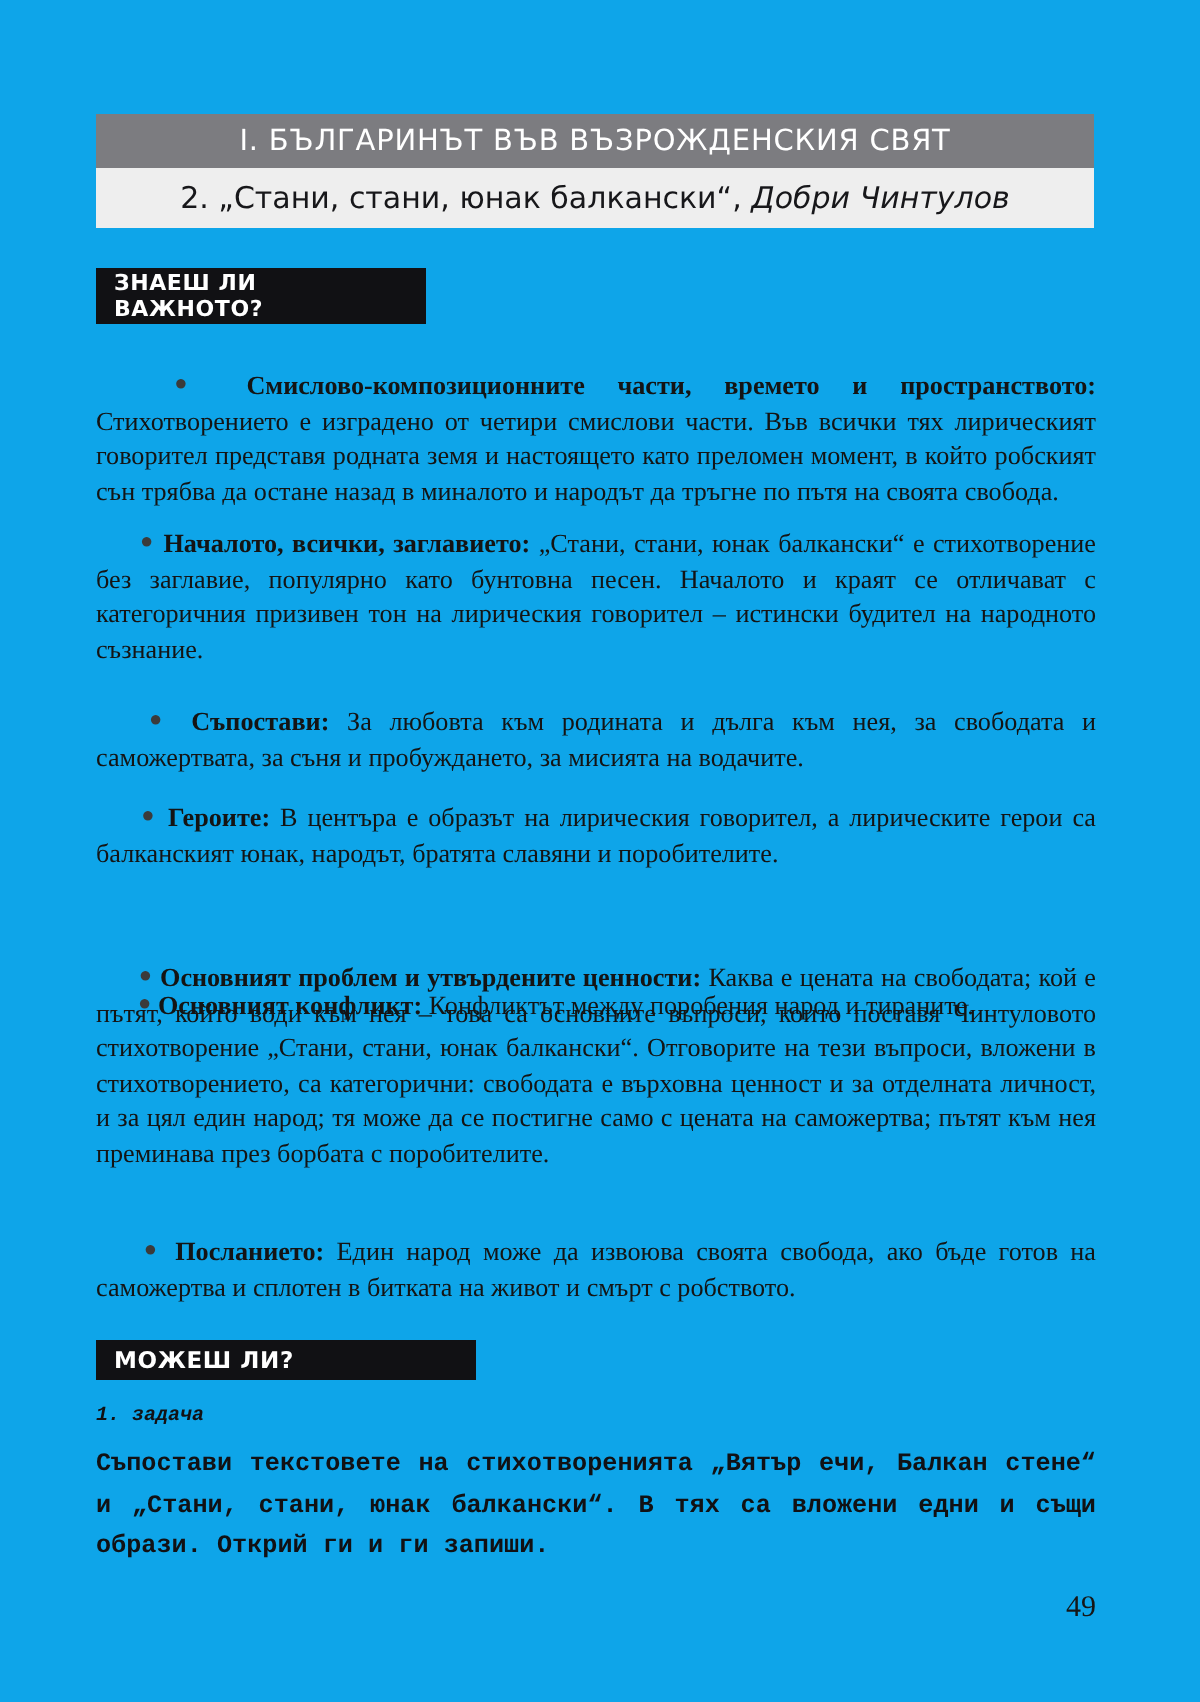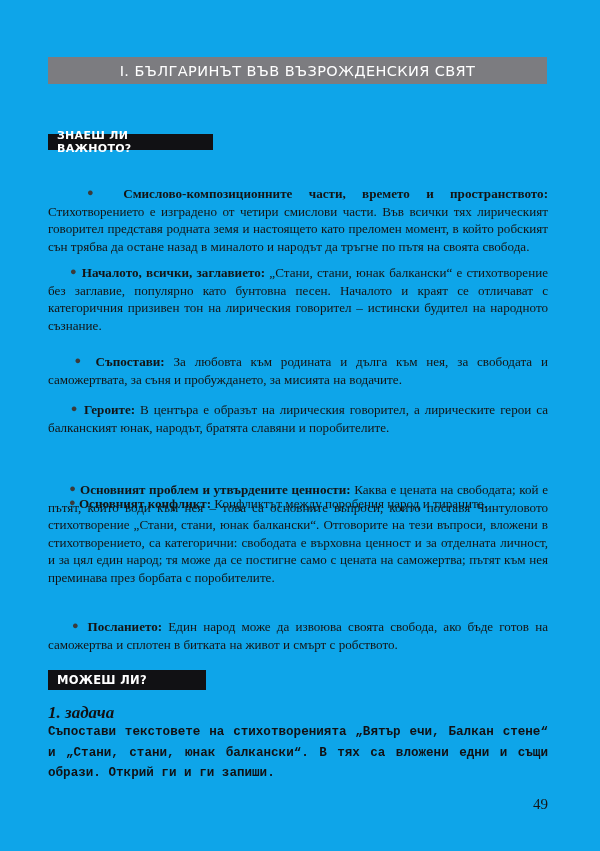--- a/index.html
+++ b/index.html
@@ -76,26 +76,26 @@
     letter-spacing: 0.3px;
     padding: 3px 9px 4px 9px;
     box-sizing: border-box;
     display: flex;
     align-items: center;
   }
   #label-know {
     left: 48px;
     top: 134px;
     width: 165px;
-    height: 16px;
+    height: 28px;
   }
   #label-can {
     left: 48px;
     top: 670px;
-    width: 158px;
+    width: 190px;
     height: 20px;
     font-size: 11.5px;
   }
 
   
   .body-block {
     position: absolute;
     left: 48px;
     width: 500px;
     font-family: "Liberation Serif", serif;
@@ -129,24 +129,24 @@
   #p-heroes      { top: 400px; }
   #p-conflict    { top: 448px; margin-top: 46px; }
   #p-problem     { top: 480px; }
   #p-message     { top: 617px; }
 
   
   .task-title {
     position: absolute;
     left: 48px;
     top: 703px;
-    font-family: Liberation Serif, serif;
+    font-family: Liberation Mono, monospace;
     font-weight: bold;
     font-style: italic;
-    font-size: 17px;
+    font-size: 10px;
     color: #111114;
   }
   .task-body {
     position: absolute;
     left: 48px;
     top: 722px;
     width: 500px;
     font-family: Liberation Mono, monospace;
     font-weight: bold;
     font-size: 12.6px;
@@ -184,20 +184,23 @@
 </style>
 </head>
 <body>
 
 <div class="page">
 
   <div class="chapter-bar">
     <span class="chapter-bar-text">I. БЪЛГАРИНЪТ ВЪВ ВЪЗРОЖДЕНСКИЯ СВЯТ</span>
   </div>
 
+  <div class="lesson-bar">
+    <span class="lesson-bar-text"><span>2. „Стани, стани, юнак балкански“,</span>&nbsp;<span class="author">Добри Чинтулов</span></span>
+  </div>
 
   <div class="section-label" id="label-know">ЗНАЕШ ЛИ ВАЖНОТО?</div>
 
   <div class="body-block" id="p-composition">
     <span class="indent-wide"></span><span class="bullet">●</span>
     <span class="lead">Смислово-композиционните части, времето и пространството:</span><span> Стихотворението е изградено от четири смислови части. Във всички тях лирическият говорител представя родната земя и настоящето като преломен момент, в който робският сън трябва да остане назад в миналото и народът да тръгне по пътя на своята свобода.</span>
   </div>
 
   <div class="body-block" id="p-beginning">
     <span class="indent"></span><span class="bullet">●</span>

